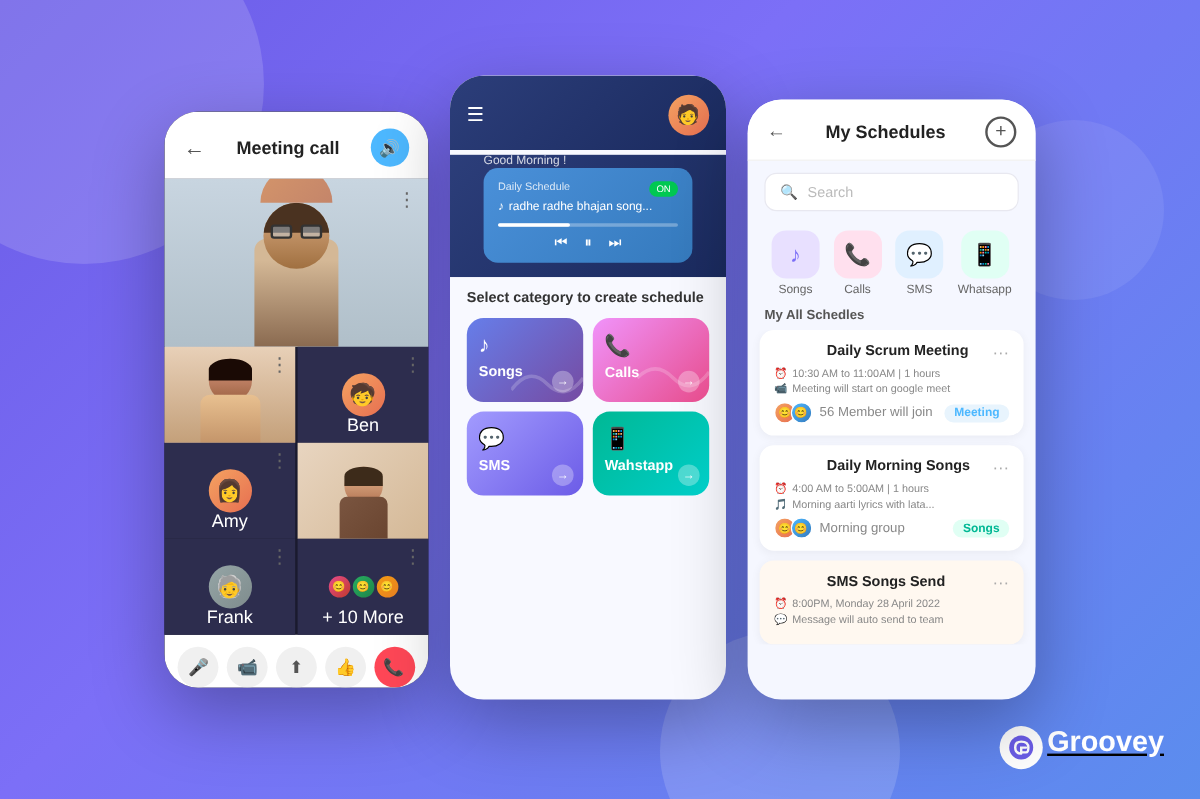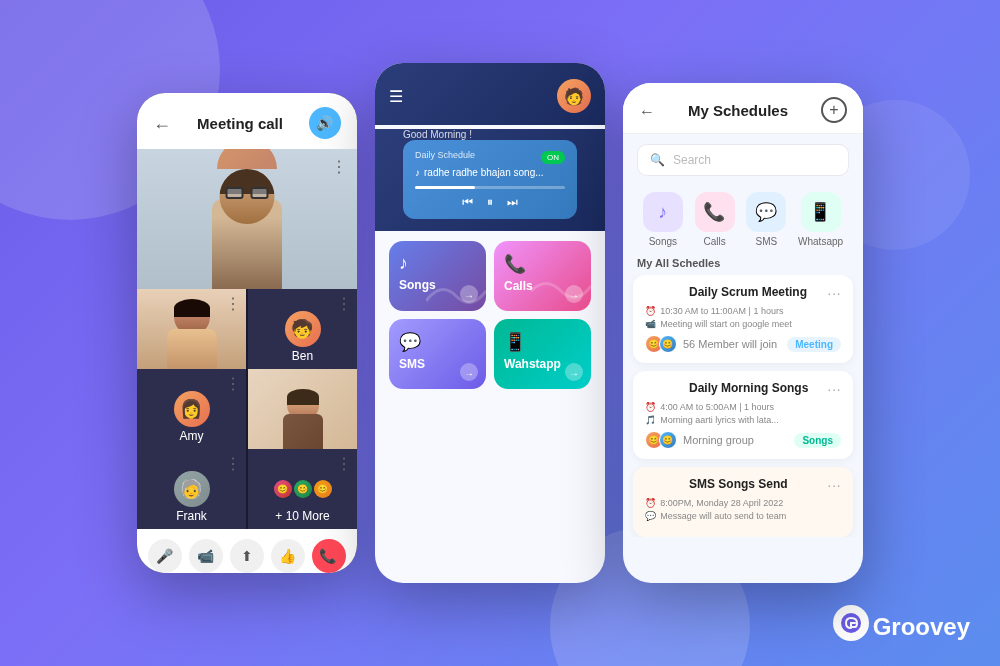--- a/index.html
+++ b/index.html
@@ -140,21 +140,21 @@
       justify-content: center;
       font-size: 18px;
     }
 
     .name-label {
       position: absolute;
       bottom: 6px;
       left: 50%;
       transform: translateX(-50%);
       color: #fff;
-      font-size: 12px;
+      font-size: 15px;
       white-space: nowrap;
     }
 
     .call-controls {
       background: #fff;
       padding: 10px 8px;
       display: flex;
       justify-content: space-around;
       align-items: center;
     }
@@ -496,22 +496,23 @@
 
     .tag.meeting { background: #e8f4fd; color: #4db8ff; }
     .tag.songs { background: #e0fff4; color: #00b894; }
 
     
     .logo-area {
       position: absolute;
       bottom: 25px;
       right: 30px;
       display: flex;
-      align-items: flex-end;
+      align-items: flex-start;
       gap: 4px;
+      text-decoration: underline;
     }
 
     .logo-g {
       width: 36px; height: 36px;
       background: #fff;
       border-radius: 50%;
       display: flex; align-items: center; justify-content: center;
       font-size: 20px;
       font-weight: 900;
       color: #6b5ce7;
@@ -658,20 +659,21 @@
         </div>
         <div class="ds-controls">
           <span>⏮</span>
           <span>⏸</span>
           <span>⏭</span>
         </div>
       </div>
     </div>
 
     <div class="phone-2-body">
+      <div class="section-title-main">Select category to create schedule</div>
       <div class="category-grid">
         <div class="cat-card songs">
           <div class="cat-icon">♪</div>
           <div class="cat-name">Songs</div>
           <div class="cat-arrow">→</div>
           <svg class="cat-wave" viewBox="0 0 60 40">
             <path d="M0 30 Q15 10 30 25 Q45 40 60 20" stroke="white" stroke-width="3" fill="none"></path>
           </svg>
         </div>
         <div class="cat-card calls">

